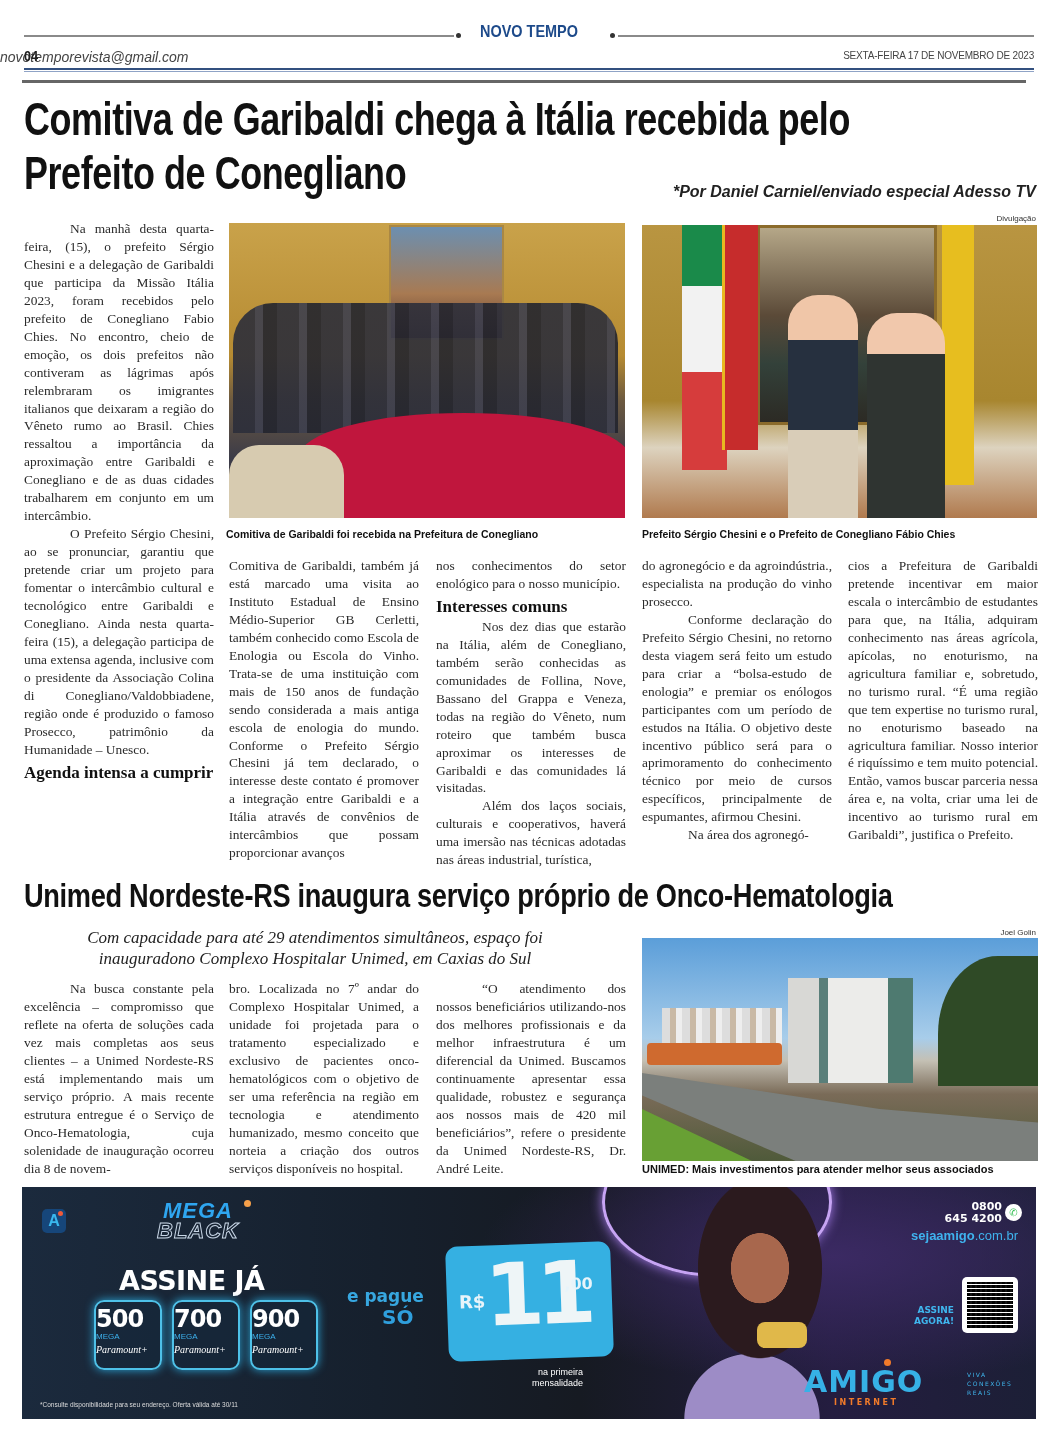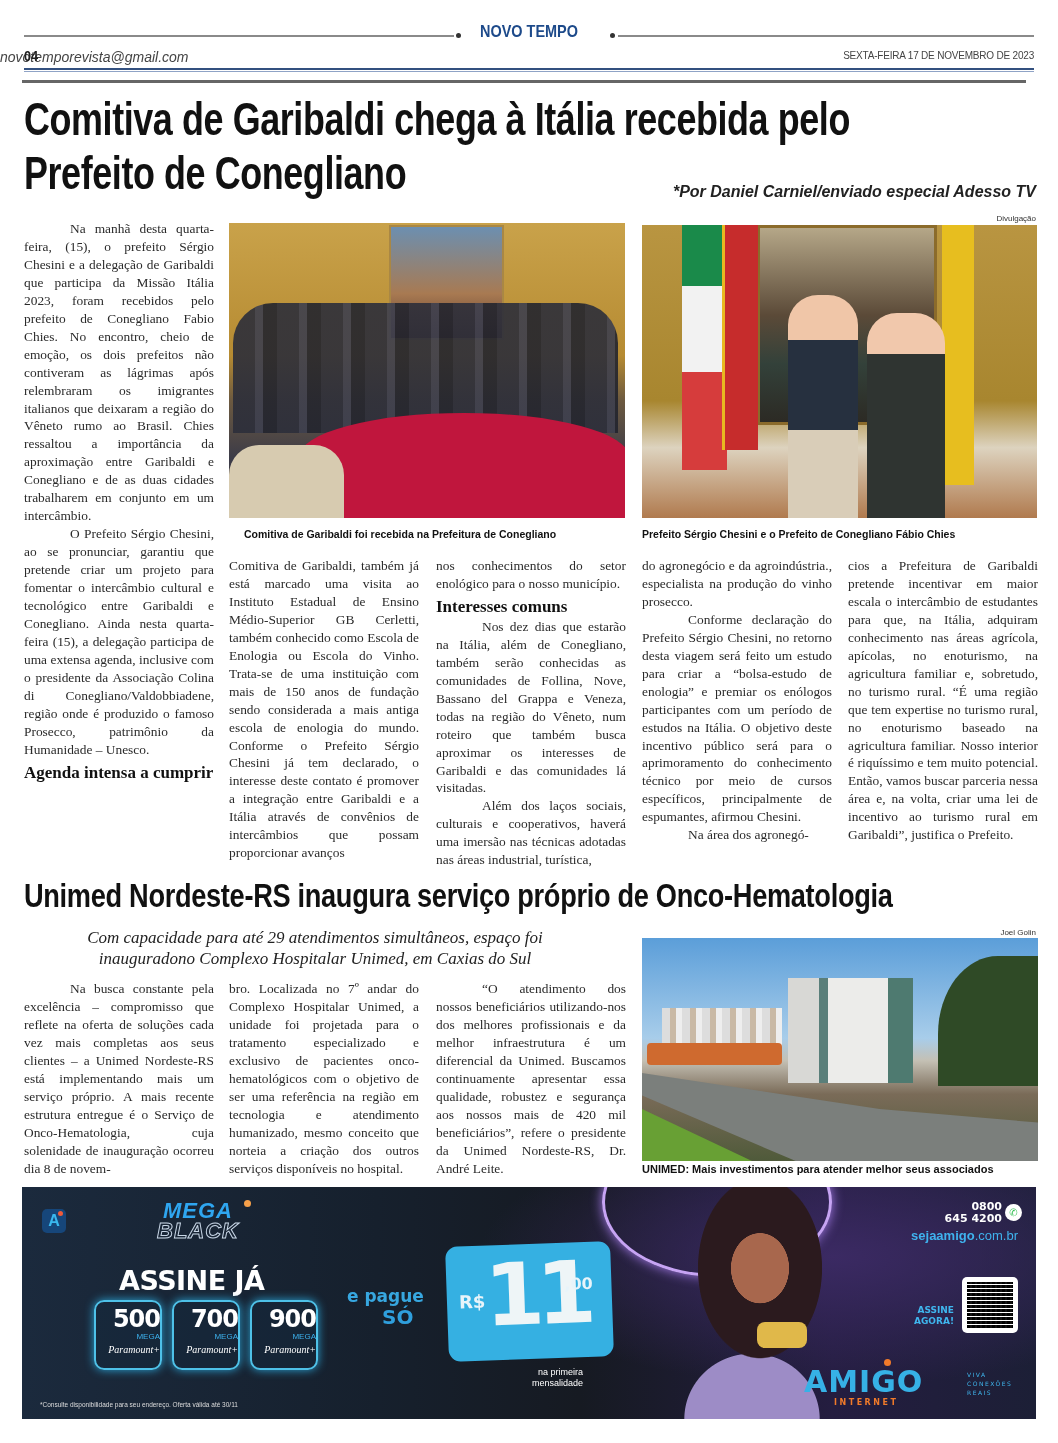--- a/index.html
+++ b/index.html
@@ -87,21 +87,21 @@
                 linear-gradient(90deg, #1b2a3d 0%, #16202d 35%, #161a22 55%, #241d40 80%, #1c1f36 100%); }
   .ad-logo-sq { position: absolute; left: 20px; top: 22px; width: 24px; height: 24px; background: #16467a; border-radius: 5px;
     color: #39b8ef; font-family: "Liberation Sans", sans-serif; font-weight: bold; font-size: 16px; text-align: center; line-height: 24px; }
   .ad-logo-sq .dot { position: absolute; right: 3px; top: 2px; width: 5px; height: 5px; border-radius: 50%; background: #ee5a3a; }
   .mega { position: absolute; left: 135px; top: 14px; font-family: "Liberation Sans", sans-serif; font-style: italic; font-weight: bold;
     font-size: 22px; line-height: 20px; color: #2fa6f0; text-align: center; letter-spacing: 1px; }
   .mega .b2 { color: transparent; -webkit-text-stroke: 1px #c8d6e6; }
   .mega-dot { position: absolute; left: 222px; top: 13px; width: 7px; height: 7px; border-radius: 50%; background: #f5a04a; }
   .assine { position: absolute; left: 97px; top: 78px; font-family: "DejaVu Sans", sans-serif; font-weight: bold; font-size: 27px; color: #fff; letter-spacing: -0.5px; }
   .plan { position: absolute; top: 113px; width: 68px; height: 70px; border: 2px solid #4ec1e8; border-radius: 10px;
-    box-shadow: 0 0 10px #2aa4d6; text-align: right; background: rgba(20,40,60,0.5); }
+    box-shadow: 0 0 10px #2aa4d6; text-align: left; background: rgba(20,40,60,0.5); }
   .plan .num { display: block; font-family: "DejaVu Sans", sans-serif; font-weight: bold; font-size: 24px; line-height: 26px; color: #fff; margin-top: 4px; letter-spacing: -1px; }
   .plan .unit { display: block; font-family: "Liberation Sans", sans-serif; font-size: 8px; color: #3db2ee; line-height: 10px; }
   .plan .par { display: block; font-family: "Liberation Serif", serif; font-style: italic; font-size: 10px; color: #fff; margin-top: 2px; }
   .disclaimer { position: absolute; left: 18px; top: 214px; font-family: "Liberation Sans", sans-serif; font-size: 6.5px; color: #ddd; }
   .epague { position: absolute; left: 325px; top: 100px; font-family: "DejaVu Sans", sans-serif; font-weight: bold; font-size: 17px; color: #37a7e0; text-align: right; line-height: 18px; }
   .so { position: absolute; left: 360px; top: 118px; font-family: "DejaVu Sans", sans-serif; font-weight: bold; font-size: 20px; color: #2f9fdd; }
   .price-card { position: absolute; left: 425px; top: 57px; width: 165px; height: 115px; background: #35b0e2; border-radius: 12px; transform: rotate(-2deg); }
   .price-card .rs { position: absolute; left: 12px; top: 45px; font-family: "DejaVu Sans", sans-serif; font-weight: bold; font-size: 18px; color: #e8f4fa; }
   .price-card .big { position: absolute; left: 38px; top: 0; font-family: "DejaVu Sans", sans-serif; font-weight: bold; font-size: 86px; line-height: 100px; color: #eef5f7; letter-spacing: -8px; }
   .price-card .cents { position: absolute; left: 118px; top: 32px; font-family: "DejaVu Sans", sans-serif; font-weight: bold; font-size: 16px; color: #e8f4fa; }
@@ -146,21 +146,21 @@
 <div class="headline h1b">Prefeito de Conegliano</div>
 <div class="byline">*Por Daniel Carniel/enviado especial Adesso TV</div>
 <div class="credit" style="top:214px;right:22px;">Divulgação</div>
 
 <div class="photo photo1">
   <div class="painting"></div>
   <div class="people"></div>
   <div class="table"></div>
   <div class="coat"></div>
 </div>
-<div class="caption" style="left:244px;top:528px;">Comitiva de Garibaldi foi recebida na Prefeitura de Conegliano</div>
+<div class="caption" style="left:226px;top:528px;">Comitiva de Garibaldi foi recebida na Prefeitura de Conegliano</div>
 
 <div class="photo photo2">
   <div class="painting"></div>
   <div class="flag-it"></div>
   <div class="flag-ve"></div>
   <div class="flag-y"></div>
   <div class="man1"></div>
   <div class="man2"></div>
 </div>
 <div class="caption" style="left:642px;top:528px;">Prefeito Sérgio Chesini e o Prefeito de Conegliano Fábio Chies</div>

